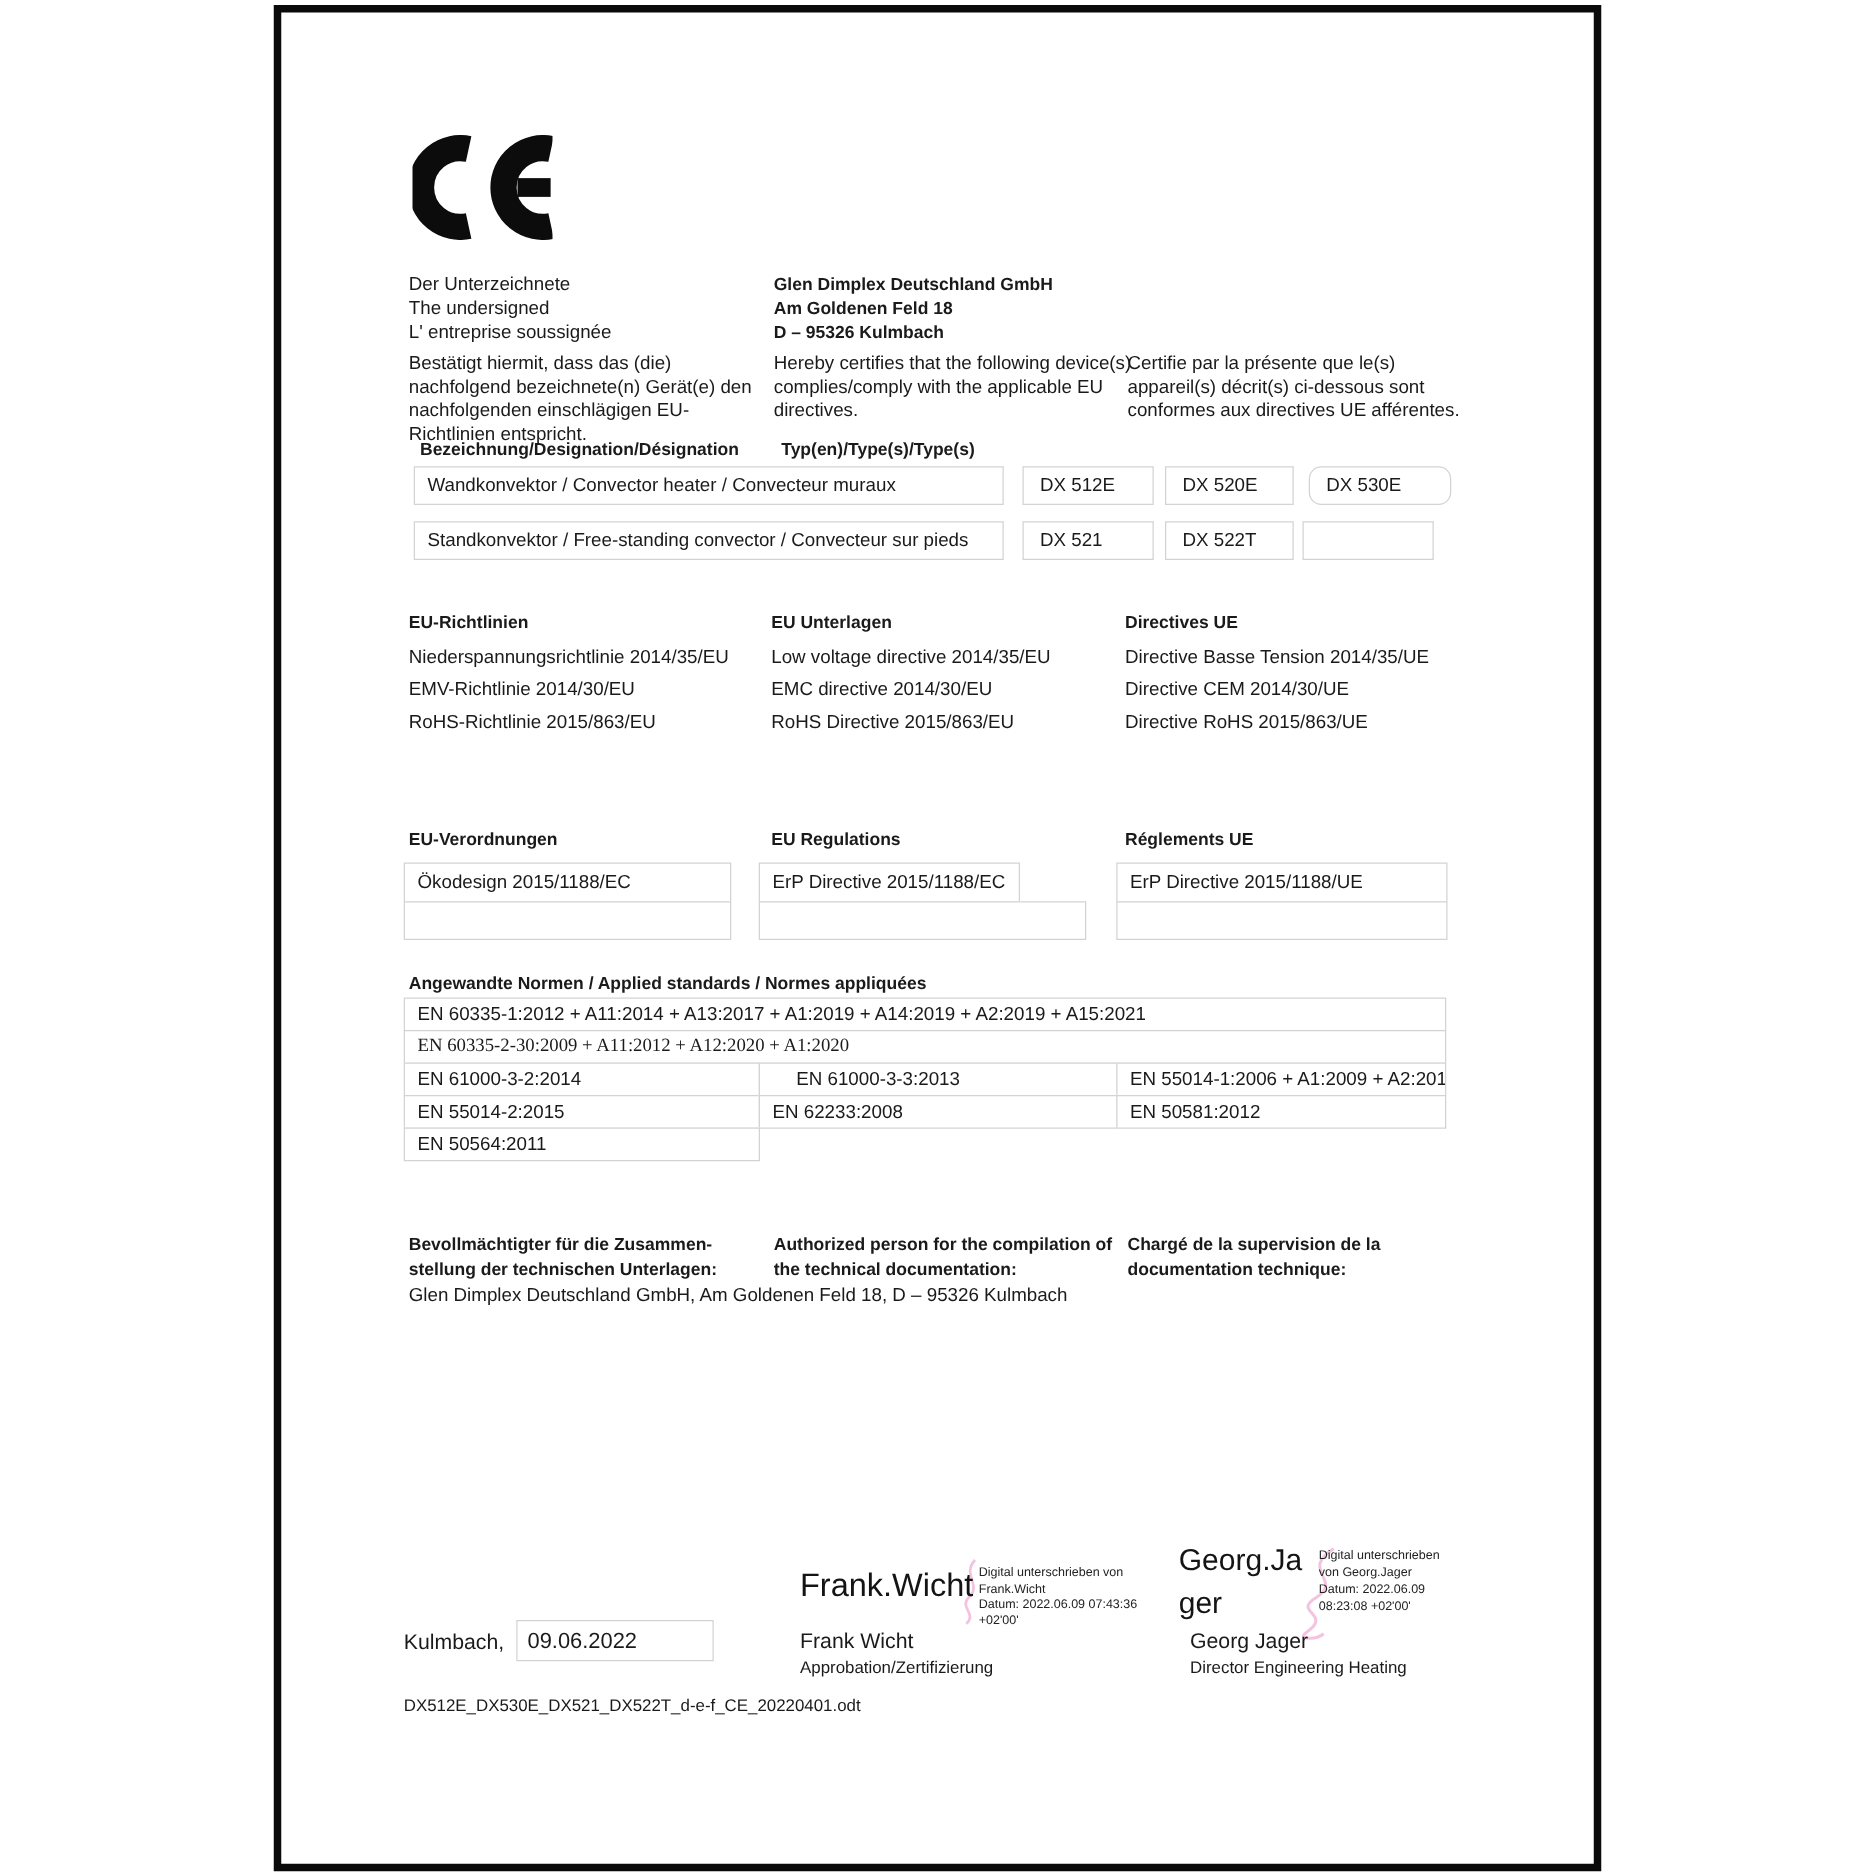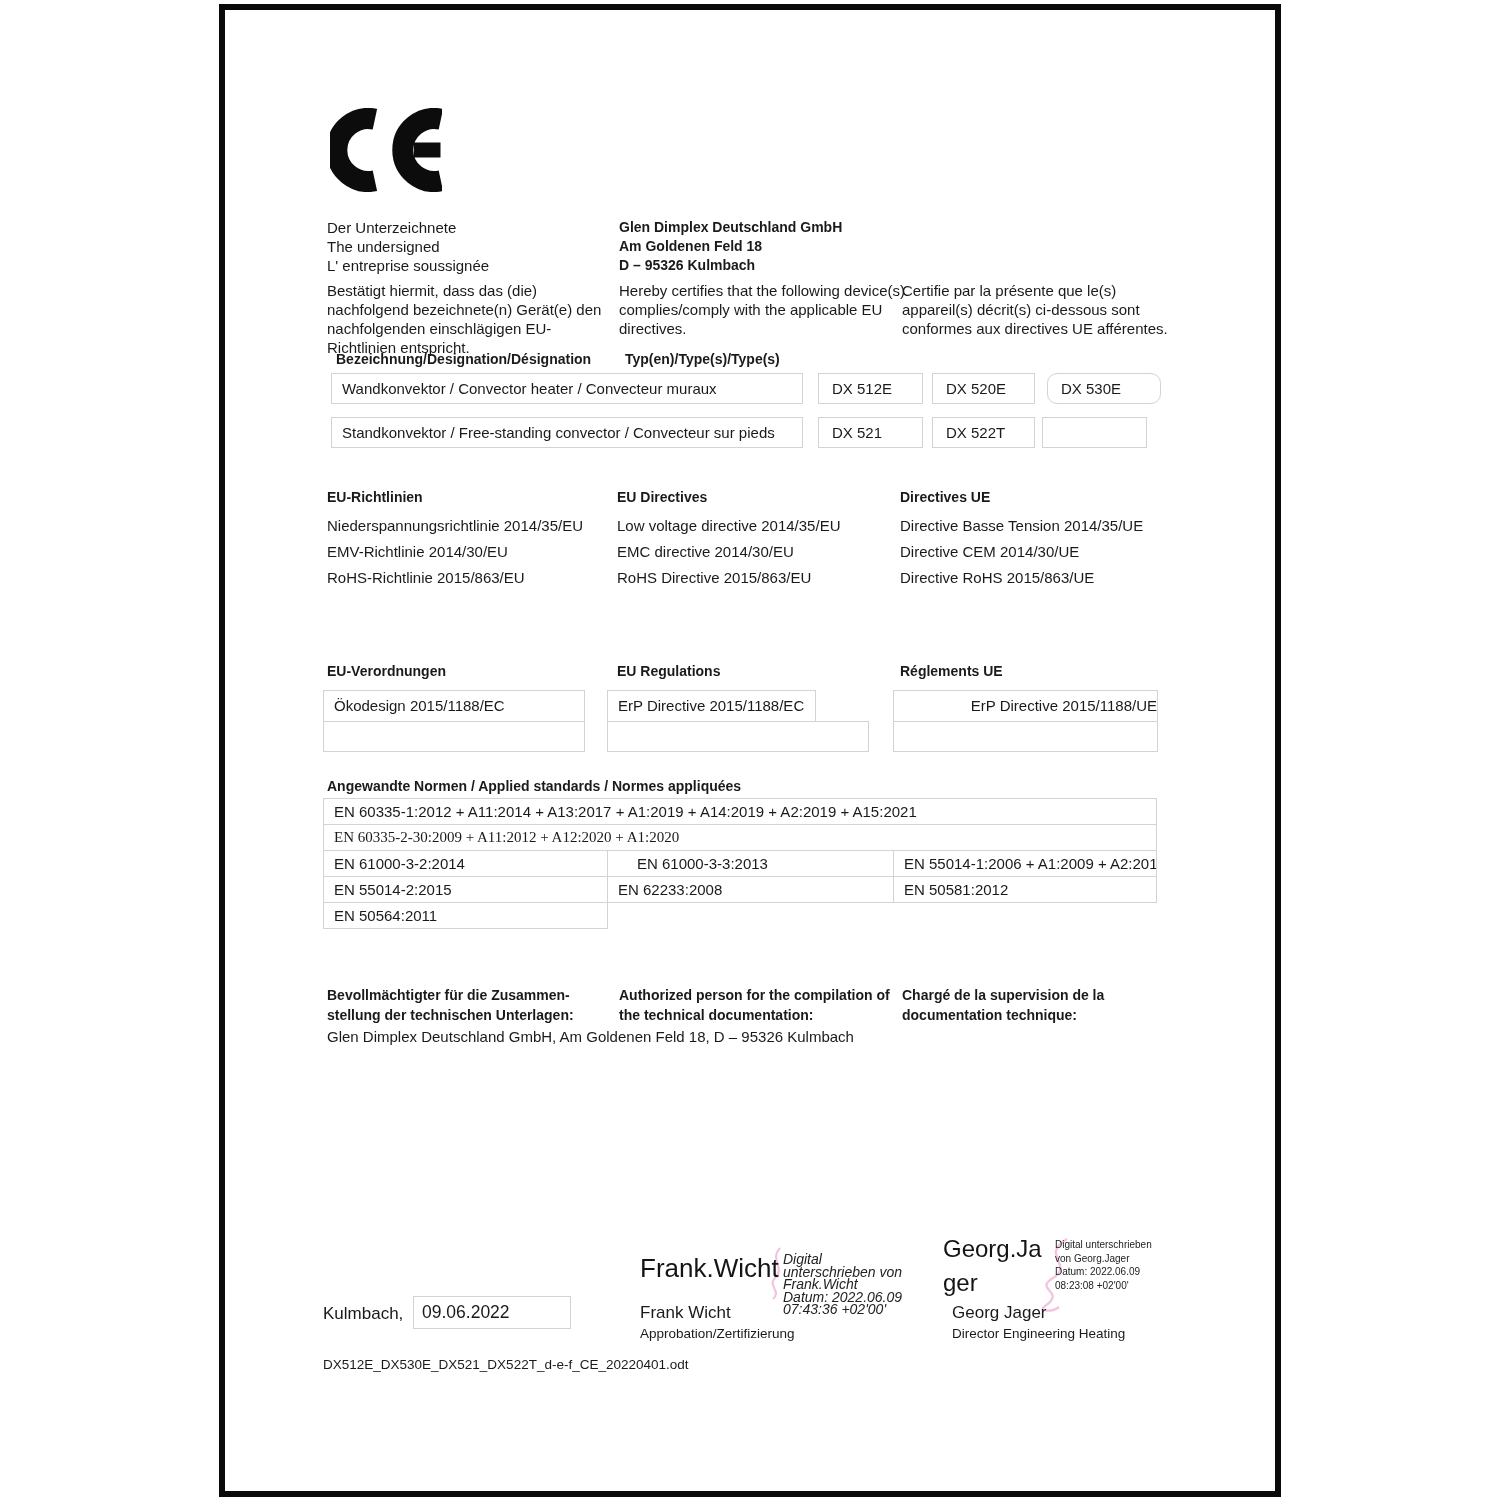--- a/index.html
+++ b/index.html
@@ -9,21 +9,21 @@
         border:6px solid #0a0a0a;background:#ffffff;}
   .abs{position:absolute;}
   .t15{font-size:15px;line-height:19px;}
   .t15b{font-size:14px;line-height:19px;font-weight:bold;}
   .titles{font-size:26px;font-weight:bold;line-height:29px;text-align:center;letter-spacing:0;}
   .cell{box-sizing:border-box;border:1px solid #d3d3d3;background:#ffffff;}
   .cell-txt{font-size:15px;padding-left:10px;white-space:nowrap;overflow:hidden;}
   .dir-item{position:absolute;font-size:15px;white-space:nowrap;}
   .stamp-big{font-size:26px;color:#141414;white-space:nowrap;}
   .stamp-big-wrap{font-size:24px;line-height:34px;color:#141414;word-break:break-all;}
-  .stamp-small{font-size:14px;line-height:12.5px;color:#222;font-style:italic;}
+  .stamp-small{font-size:10px;line-height:12.5px;color:#222;}
   .stamp-small2{font-size:10px;line-height:13.5px;color:#222;}
   .sig-name{font-size:17px;}
   .sig-role{font-size:13.5px;}
   .footer-file{font-size:13.5px;}
   .flourish{position:absolute;pointer-events:none;}
 </style>
 </head>
 <body>
 
 <div id="canvas">
@@ -62,41 +62,41 @@
     <div class="abs cell cell-txt" style="left:106px;top:407px;width:472px;height:31px;line-height:29px;">Standkonvektor / Free-standing convector / Convecteur sur pieds</div>
     <div class="abs cell cell-txt" style="left:593px;top:407px;width:105px;height:31px;line-height:29px;padding-left:13px;">DX 521</div>
     <div class="abs cell cell-txt" style="left:707px;top:407px;width:103px;height:31px;line-height:29px;padding-left:13px;">DX 522T</div>
     <div class="abs cell" style="left:817px;top:407px;width:105px;height:31px;"></div>
 
     <div class="abs t15b" style="left:102px;top:478px;">EU-Richtlinien</div>
     <div class="dir-item" style="left:102px;top:507px;">Niederspannungsrichtlinie 2014/35/EU</div>
     <div class="dir-item" style="left:102px;top:533px;">EMV-Richtlinie 2014/30/EU</div>
     <div class="dir-item" style="left:102px;top:559px;">RoHS-Richtlinie 2015/863/EU</div>
 
-    <div class="abs t15b" style="left:392px;top:478px;">EU Directives</div>
+    <div class="abs t15b" style="left:392px;top:478px;">EU Unterlagen</div>
     <div class="dir-item" style="left:392px;top:507px;">Low voltage directive 2014/35/EU</div>
     <div class="dir-item" style="left:392px;top:533px;">EMC directive 2014/30/EU</div>
     <div class="dir-item" style="left:392px;top:559px;">RoHS Directive 2015/863/EU</div>
 
     <div class="abs t15b" style="left:675px;top:478px;">Directives UE</div>
     <div class="dir-item" style="left:675px;top:507px;">Directive Basse Tension 2014/35/UE</div>
     <div class="dir-item" style="left:675px;top:533px;">Directive CEM 2014/30/UE</div>
     <div class="dir-item" style="left:675px;top:559px;">Directive RoHS 2015/863/UE</div>
 
     <div class="abs t15b" style="left:102px;top:652px;">EU-Verordnungen</div>
     <div class="abs t15b" style="left:392px;top:652px;">EU Regulations</div>
     <div class="abs t15b" style="left:675px;top:652px;">Réglements UE</div>
 
     <div class="abs cell cell-txt" style="left:98px;top:680px;width:262px;height:32px;line-height:30px;">Ökodesign 2015/1188/EC</div>
     <div class="abs cell" style="left:98px;top:711px;width:262px;height:31px;"></div>
 
     <div class="abs cell cell-txt" style="left:382px;top:680px;width:209px;height:32px;line-height:30px;">ErP Directive 2015/1188/EC</div>
     <div class="abs cell" style="left:382px;top:711px;width:262px;height:31px;"></div>
 
-    <div class="abs cell cell-txt" style="left:668px;top:680px;width:265px;height:32px;line-height:30px;text-align:right;">ErP Directive 2015/1188/UE</div>
+    <div class="abs cell cell-txt" style="left:668px;top:680px;width:265px;height:32px;line-height:30px;">ErP Directive 2015/1188/UE</div>
     <div class="abs cell" style="left:668px;top:711px;width:265px;height:31px;"></div>
 
     <div class="abs t15b" style="left:102px;top:767px;">Angewandte Normen / Applied standards / Normes appliquées</div>
 
     <div class="abs cell cell-txt" style="left:98px;top:788px;width:834px;height:27px;line-height:25px;">EN 60335-1:2012 + A11:2014 + A13:2017 + A1:2019 + A14:2019 + A2:2019 + A15:2021</div>
     <div class="abs cell cell-txt" style="left:98px;top:814px;width:834px;height:27px;line-height:25px;font-family:Liberation Serif, serif;">EN 60335-2-30:2009 + A11:2012 + A12:2020 + A1:2020</div>
 
     <div class="abs cell cell-txt" style="left:98px;top:840px;width:285px;height:27px;line-height:25px;">EN 61000-3-2:2014</div>
     <div class="abs cell cell-txt" style="left:382px;top:840px;width:287px;height:27px;line-height:25px;padding-left:29px;">EN 61000-3-3:2013</div>
     <div class="abs cell cell-txt" style="left:668px;top:840px;width:264px;height:27px;line-height:25px;">EN 55014-1:2006 + A1:2009 + A2:2011</div>

